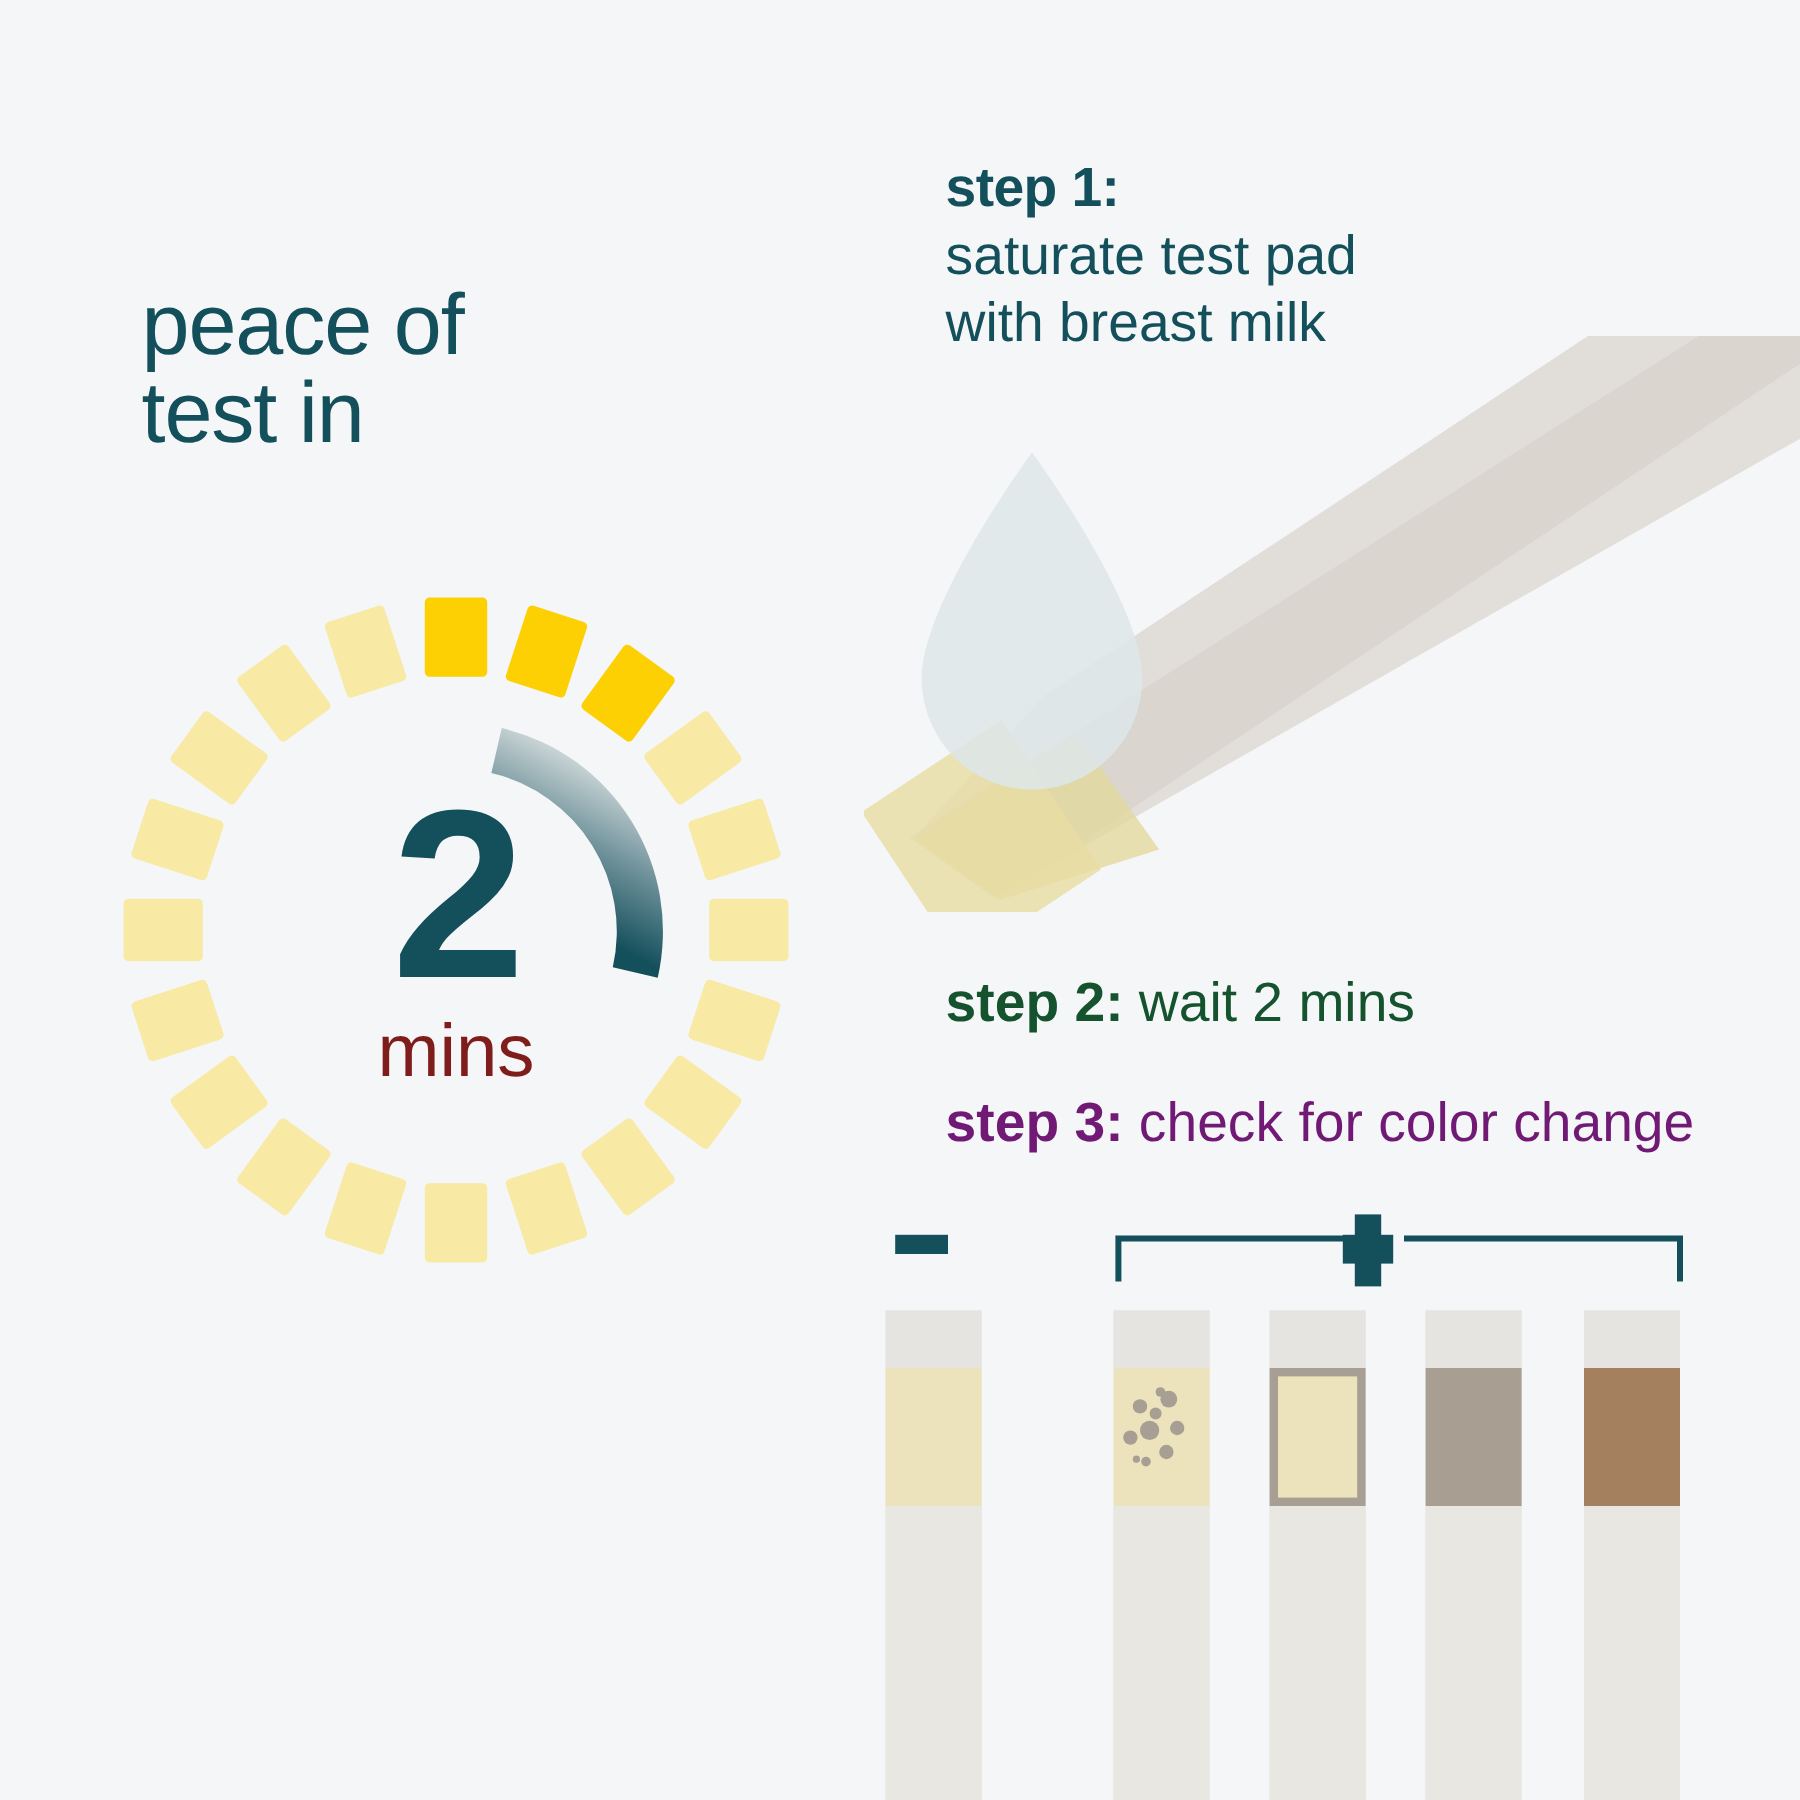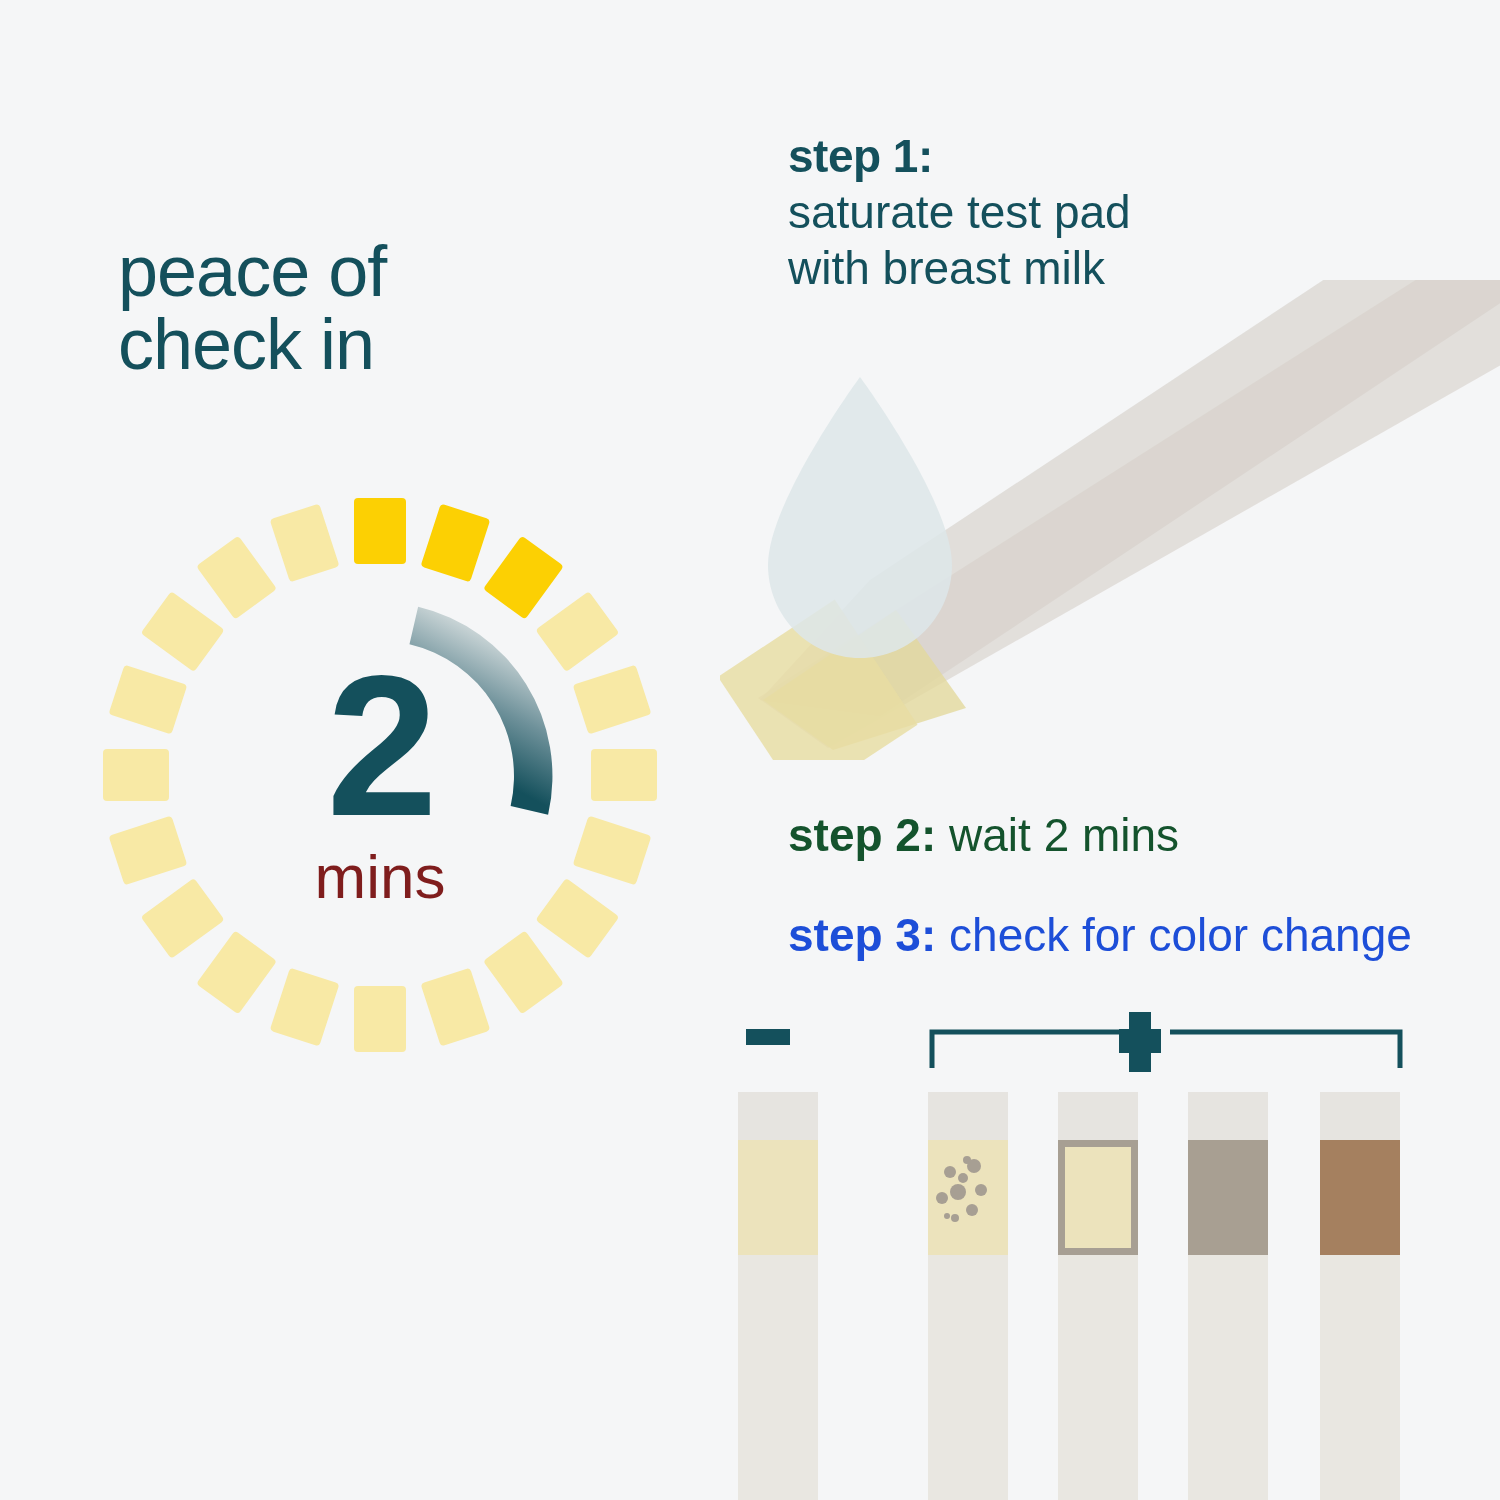--- a/index.html
+++ b/index.html
@@ -88,21 +88,21 @@
 </style>
 </head>
 <body style="background: rgb(245, 246, 247);">
 
 <div id="stage">
 
   <div id="left-panel">
 
     <div id="headline" style="color: rgb(20, 80, 92);">
       <span class="hl-line l1">peace of</span>
-      <span class="hl-line l2">check in</span>
+      <span class="hl-line l2">test in</span>
     </div>
 
     <div id="timer">
       <svg viewBox="0 0 610 610" width="610" height="610" aria-hidden="true">
         <defs>
           <linearGradient id="arcGrad" x1="0" y1="0" x2="1" y2="0.55">
             <stop offset="0%" stop-color="#f5f6f7" stop-opacity="1"></stop>
             <stop offset="25%" stop-color="#c6d2d4" stop-opacity="1"></stop>
             <stop offset="60%" stop-color="#6e919a" stop-opacity="1"></stop>
             <stop offset="100%" stop-color="#14505c" stop-opacity="1"></stop>
@@ -172,21 +172,21 @@
                    C 48 222 140 97 140 97 Z" fill="#dde6e9" opacity="0.86"></path>
         </g>
       </svg>
     </div>
 
     <div id="step2" class="step-block" style="color: #14532d;">
       <span class="step-key">step 2:</span>
       <span class="step-rest">wait 2 mins</span>
     </div>
 
-    <div id="step3" class="step-block" style="color: #1d4ed8;">
+    <div id="step3" class="step-block" style="color: #701a75;">
       <span class="step-key">step 3:</span>
       <span class="step-rest">check for color change</span>
     </div>
 
     <div id="legend">
       <svg viewBox="0 0 780 80" width="780" height="80" aria-hidden="true">
 
         <rect x="26" y="29" width="44" height="16" fill="#14505c"></rect>
 
         <g fill="none" stroke="#14505c" stroke-width="5">

